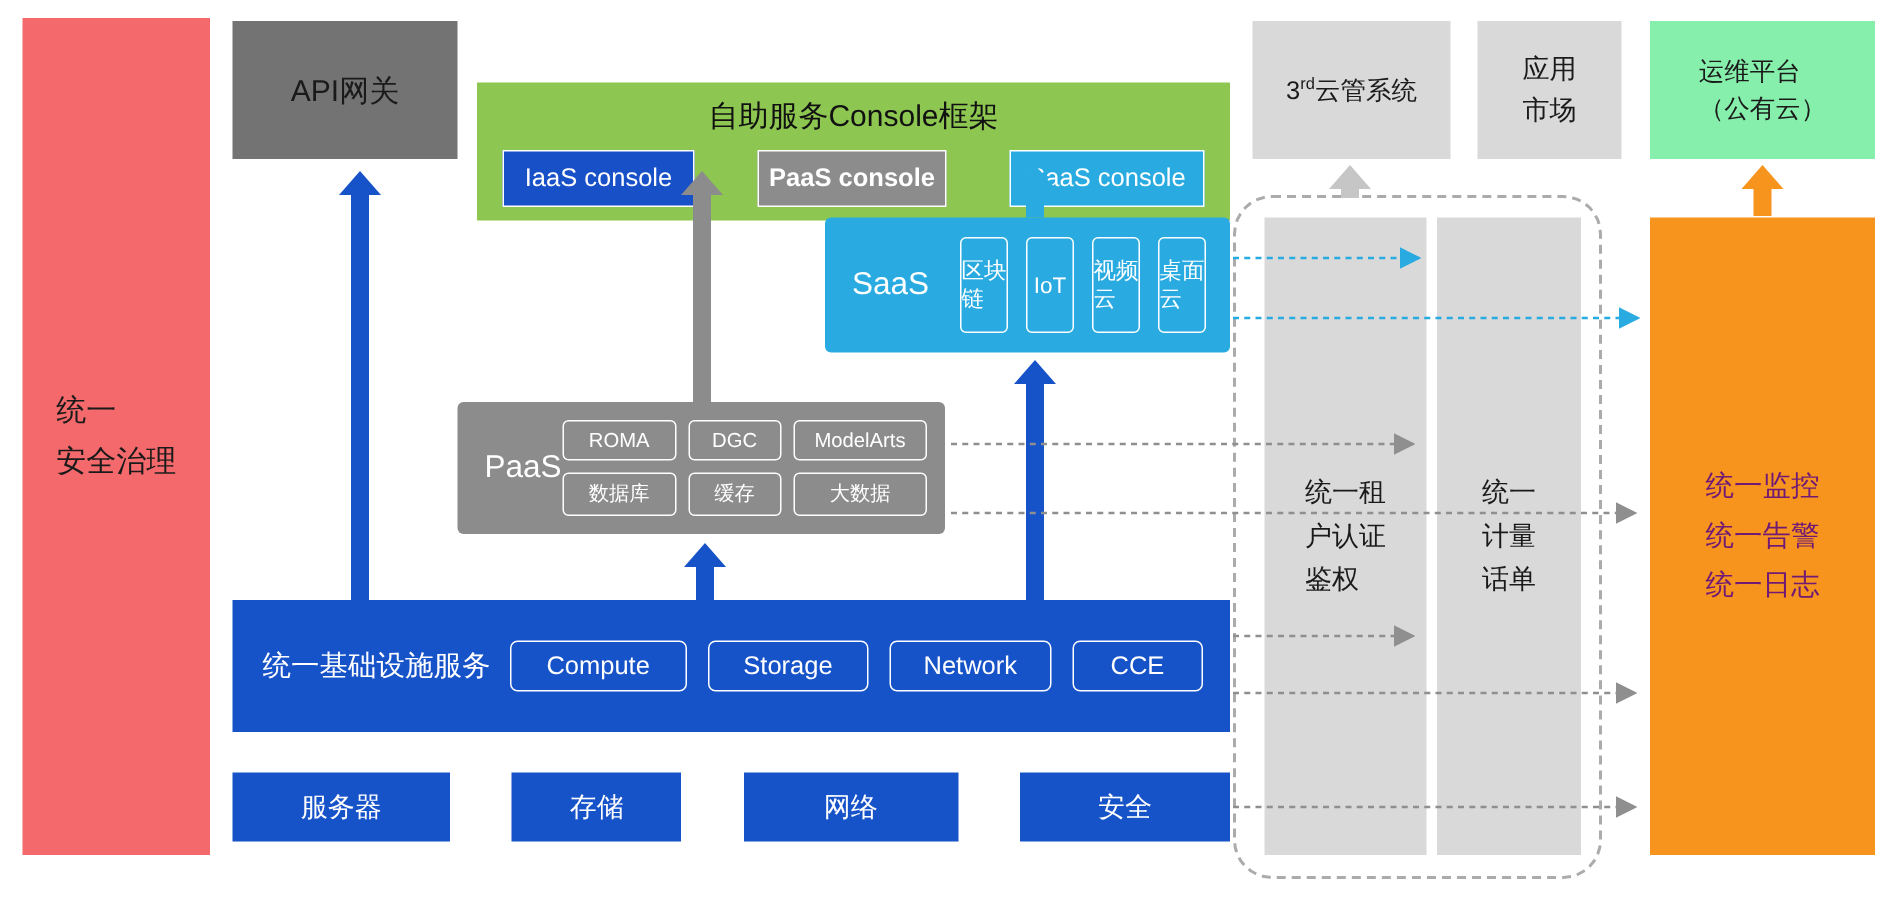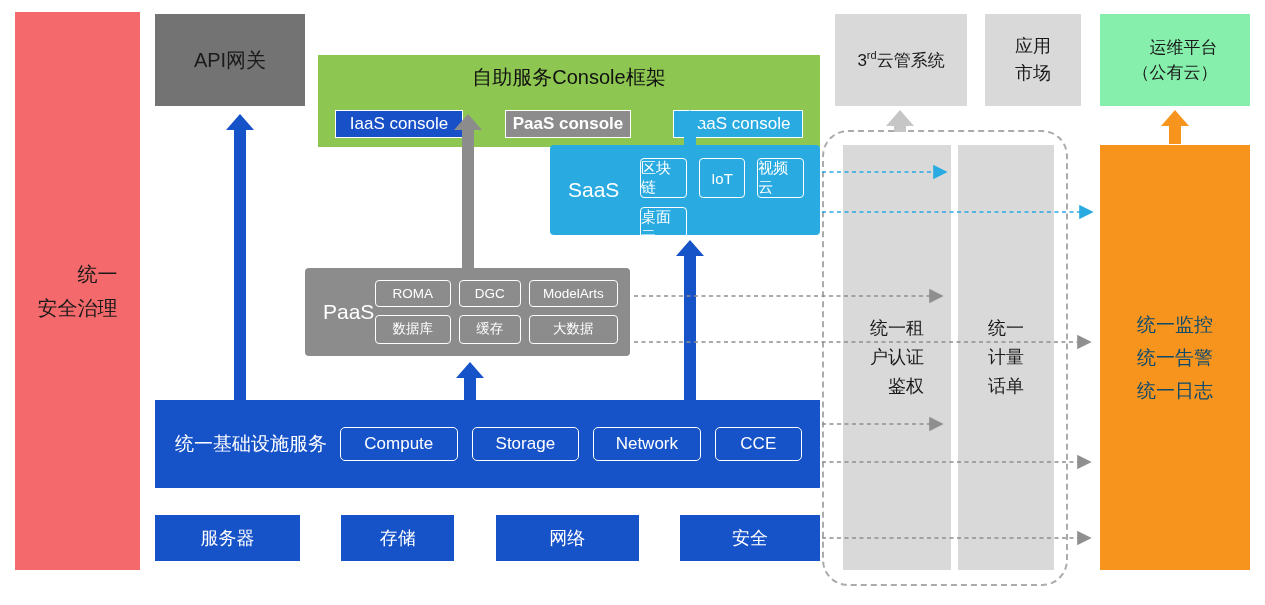--- a/index.html
+++ b/index.html
@@ -1,41 +1,41 @@
 <!DOCTYPE html>
 <html><head>
 <meta charset="utf-8">
 <style>
   html,body{margin:0;padding:0;background:#ffffff;}
   body{font-family:"Liberation Sans","DejaVu Sans",sans-serif;}
   .canvas{position:relative;width:1265px;height:605px;background:#ffffff;overflow:hidden;}
   .box{position:absolute;display:flex;align-items:center;justify-content:center;box-sizing:border-box;}
-  .pre{white-space:pre-line;text-align:right;}
+  .pre{white-space:pre-line;text-align:left;}
 
   
   .red-bar{left:15px;top:12px;width:125px;height:558px;background:#F4696B;color:#1a1a1a;font-size:20px;line-height:1.7;}
 
   
   .api-gw{left:155px;top:14px;width:150px;height:92px;background:#737373;color:#1a1a1a;font-size:20px;}
   .console-frame{left:318px;top:14px;width:502px;height:92px;background:#8DC650;display:block;margin-top:41px;}
   .cf-title{margin-top:9px;text-align:center;color:#111;font-size:20px;}
   .cf-row{position:absolute;left:17px;right:17px;bottom:9px;display:flex;justify-content:space-between;}
-  .cf-btn{height:28px;display:flex;align-items:center;justify-content:center;color:#fff;font-size:17px;border:1px solid #fff;box-sizing:border-box;}
+  .cf-btn{height:38px;display:flex;align-items:center;justify-content:center;color:#fff;font-size:17px;border:1px solid #fff;box-sizing:border-box;}
   .cf-iaas{width:128px;background:#1850C8;}
   .cf-paas{width:126px;background:#8C8C8C;font-weight:bold;}
   .cf-saas{width:130px;background:#29ABE2;}
   .third-cloud{left:835px;top:14px;width:132px;height:92px;background:#D9D9D9;color:#1a1a1a;font-size:17px;}
   .third-cloud sup{font-size:11px;}
   .app-market{left:985px;top:14px;width:96px;height:92px;background:#D9D9D9;color:#1a1a1a;font-size:18px;line-height:1.5;}
   .ops-platform{left:1100px;top:14px;width:150px;height:92px;background:#86efac;color:#1a1a1a;font-size:17px;line-height:1.5;}
 
   
   .saas-box{left:550px;top:145px;width:270px;height:90px;background:#29ABE2;border-radius:4px;display:block;}
   .layer-label{position:absolute;left:18px;top:50%;transform:translateY(-50%);color:#fff;font-size:21px;}
-  .saas-grid{position:absolute;left:90px;right:16px;top:13px;bottom:13px;display:grid;grid-template-columns:1fr 1fr 1fr;gap:9px 12px;}
+  .saas-grid{position:absolute;left:90px;right:16px;top:13px;bottom:13px;display:grid;grid-template-columns:1fr 1fr 1fr 1fr;gap:9px 12px;}
   .chip{display:flex;align-items:center;justify-content:center;border:1.5px solid #fff;border-radius:4px;color:#fff;font-size:15px;box-sizing:border-box;}
 
   
   .paas-box{left:305px;top:268px;width:325px;height:88px;background:#8C8C8C;border-radius:4px;display:block;}
   .paas-grid{position:absolute;left:70px;right:12px;top:12px;bottom:12px;display:grid;grid-template-columns:1fr 0.82fr 1.18fr;gap:8px 8px;}
   .paas-grid .chip{font-size:13.5px;border-width:1.2px;}
 
   
   .iaas-box{left:155px;top:400px;width:665px;height:88px;background:#1652C8;display:block;}
   .iaas-label{position:absolute;left:20px;top:50%;transform:translateY(-50%);color:#fff;font-size:19px;}
@@ -45,21 +45,21 @@
 
   
   .hw-row{position:absolute;left:155px;top:515px;width:665px;height:46px;display:flex;justify-content:space-between;}
   .hw-box{height:46px;background:#1652C8;color:#fff;font-size:18px;display:flex;align-items:center;justify-content:center;}
   .hw-1{width:145px;} .hw-2{width:113px;} .hw-3{width:143px;} .hw-4{width:140px;}
 
   
   .dashed-panel{position:absolute;left:822px;top:130px;width:246px;height:456px;border:2px dashed #ABABAB;border-radius:26px;box-sizing:border-box;}
   .tenant-bar{left:843px;top:145px;width:108px;height:425px;background:#D9D9D9;color:#1a1a1a;font-size:18px;line-height:1.6;z-index:2;}
   .metering-bar{left:958px;top:145px;width:96px;height:425px;background:#D9D9D9;color:#1a1a1a;font-size:18px;line-height:1.6;z-index:2;}
-  .monitoring-bar{left:1100px;top:145px;width:150px;height:425px;background:#F7941E;color:#0c4a6e;font-size:19px;line-height:1.75;z-index:2;}
+  .monitoring-bar{left:1100px;top:145px;width:150px;height:425px;background:#F7941E;color:#701a75;font-size:19px;line-height:1.75;z-index:2;}
 
   
   .varrow{position:absolute;width:28px;z-index:6;}
   .varrow .head{width:0;height:0;border-left:14px solid transparent;border-right:14px solid transparent;border-bottom:16px solid var(--c);}
   .varrow .shaft{position:absolute;left:8px;top:15px;bottom:0;width:12px;background:var(--c);}
 
   .svg-overlay{position:absolute;left:0;top:0;z-index:7;pointer-events:none;}
 </style>
 </head>
 <body>

